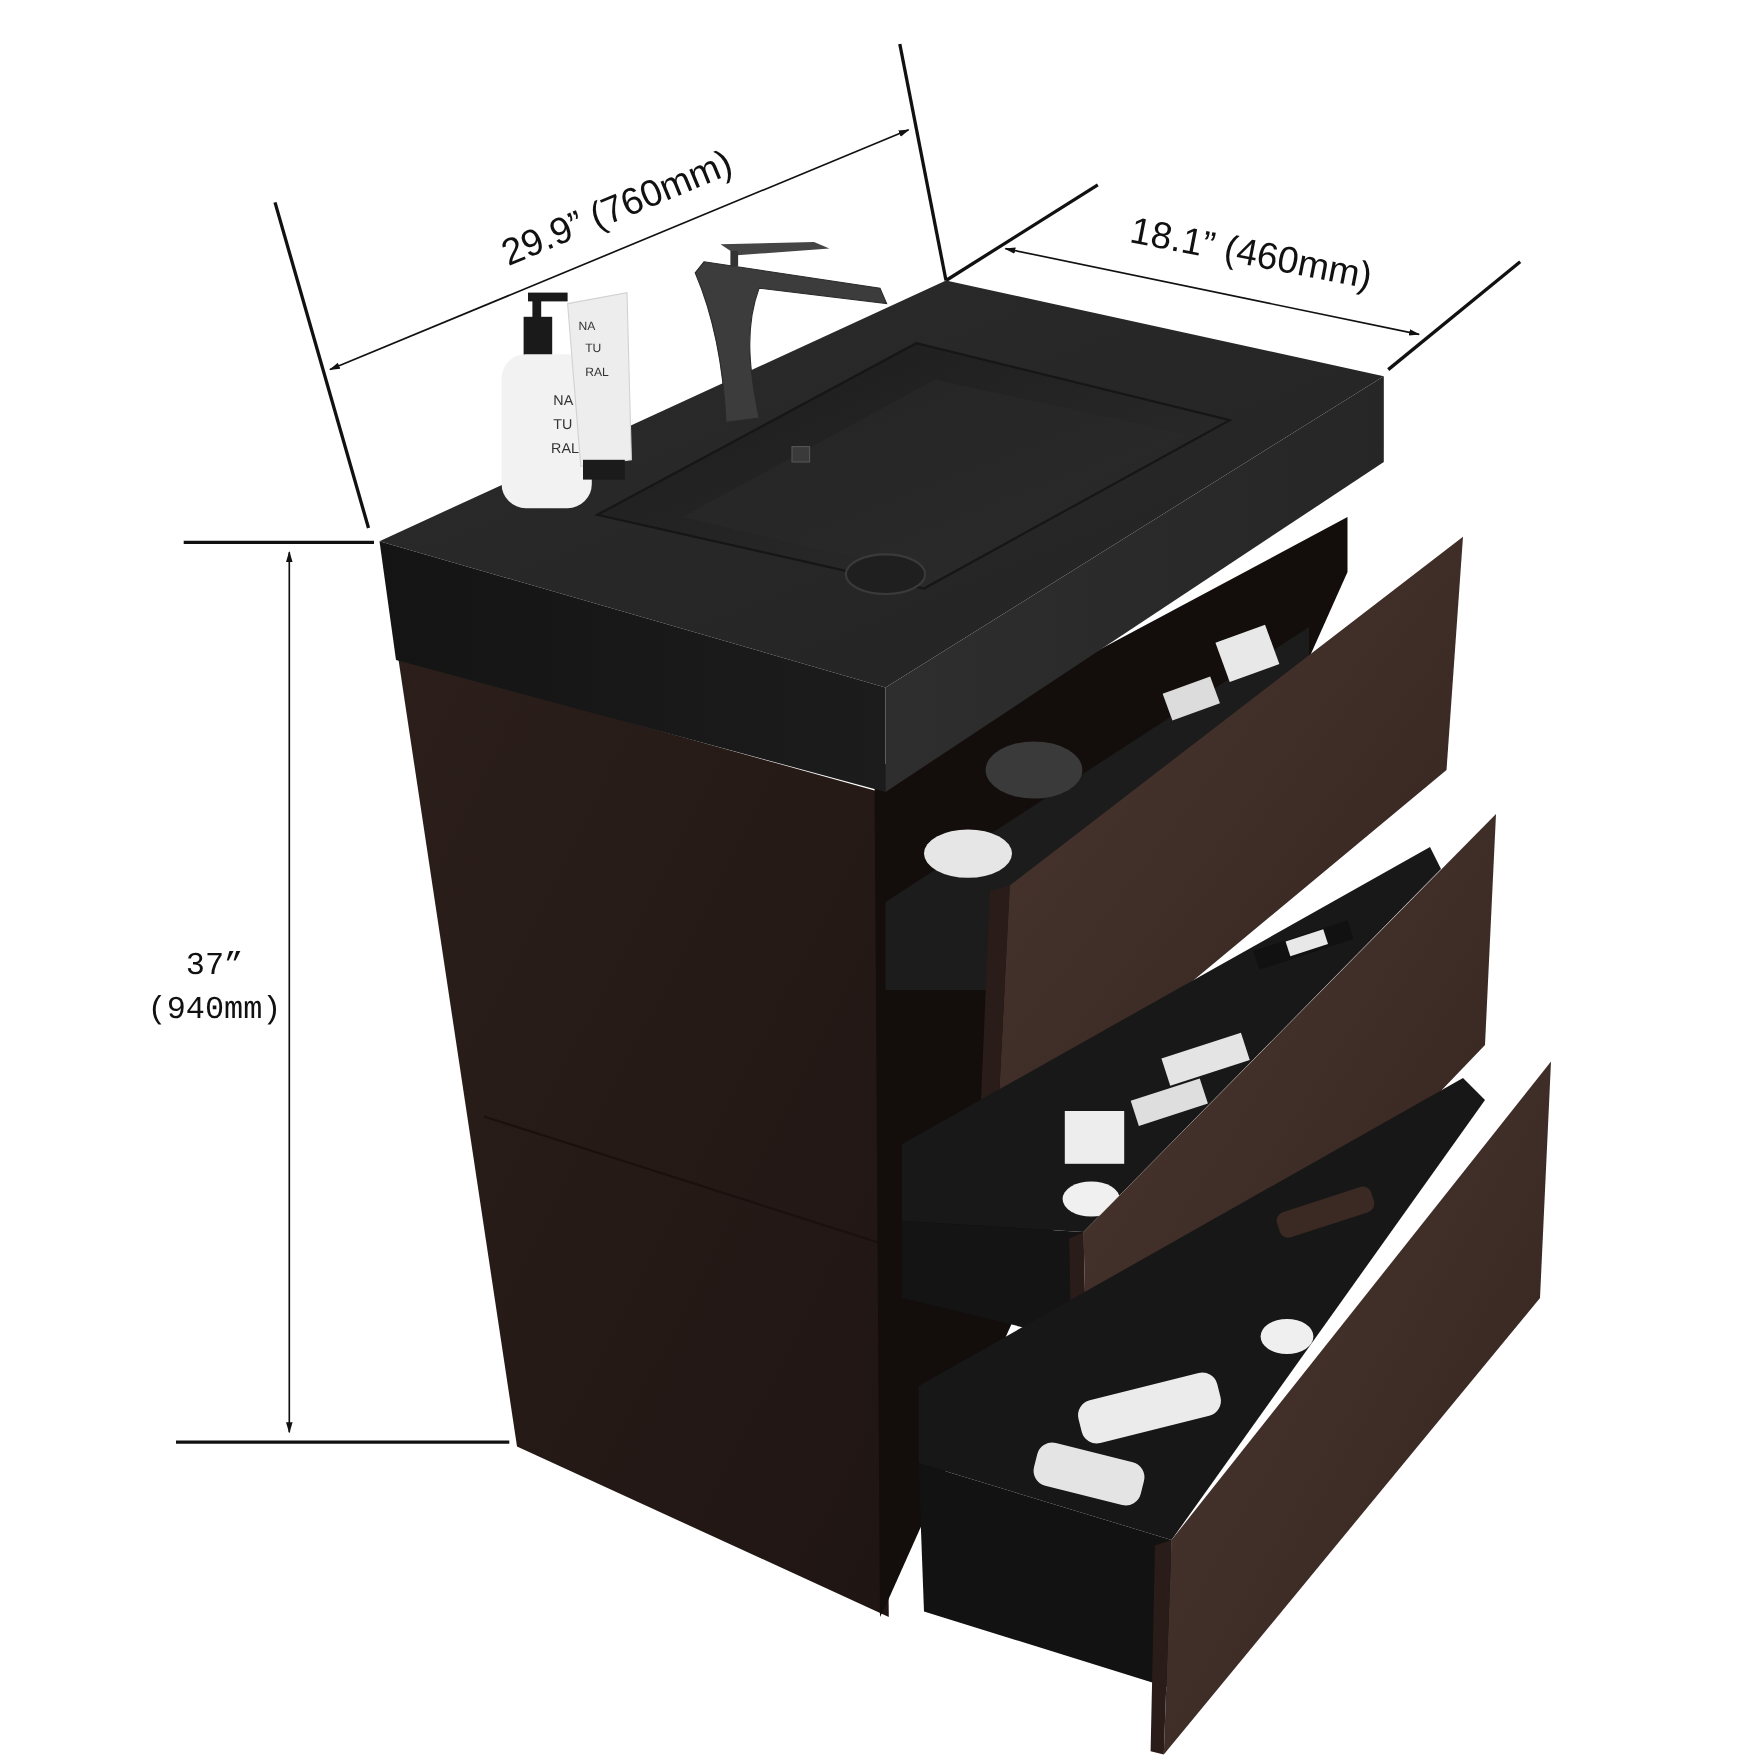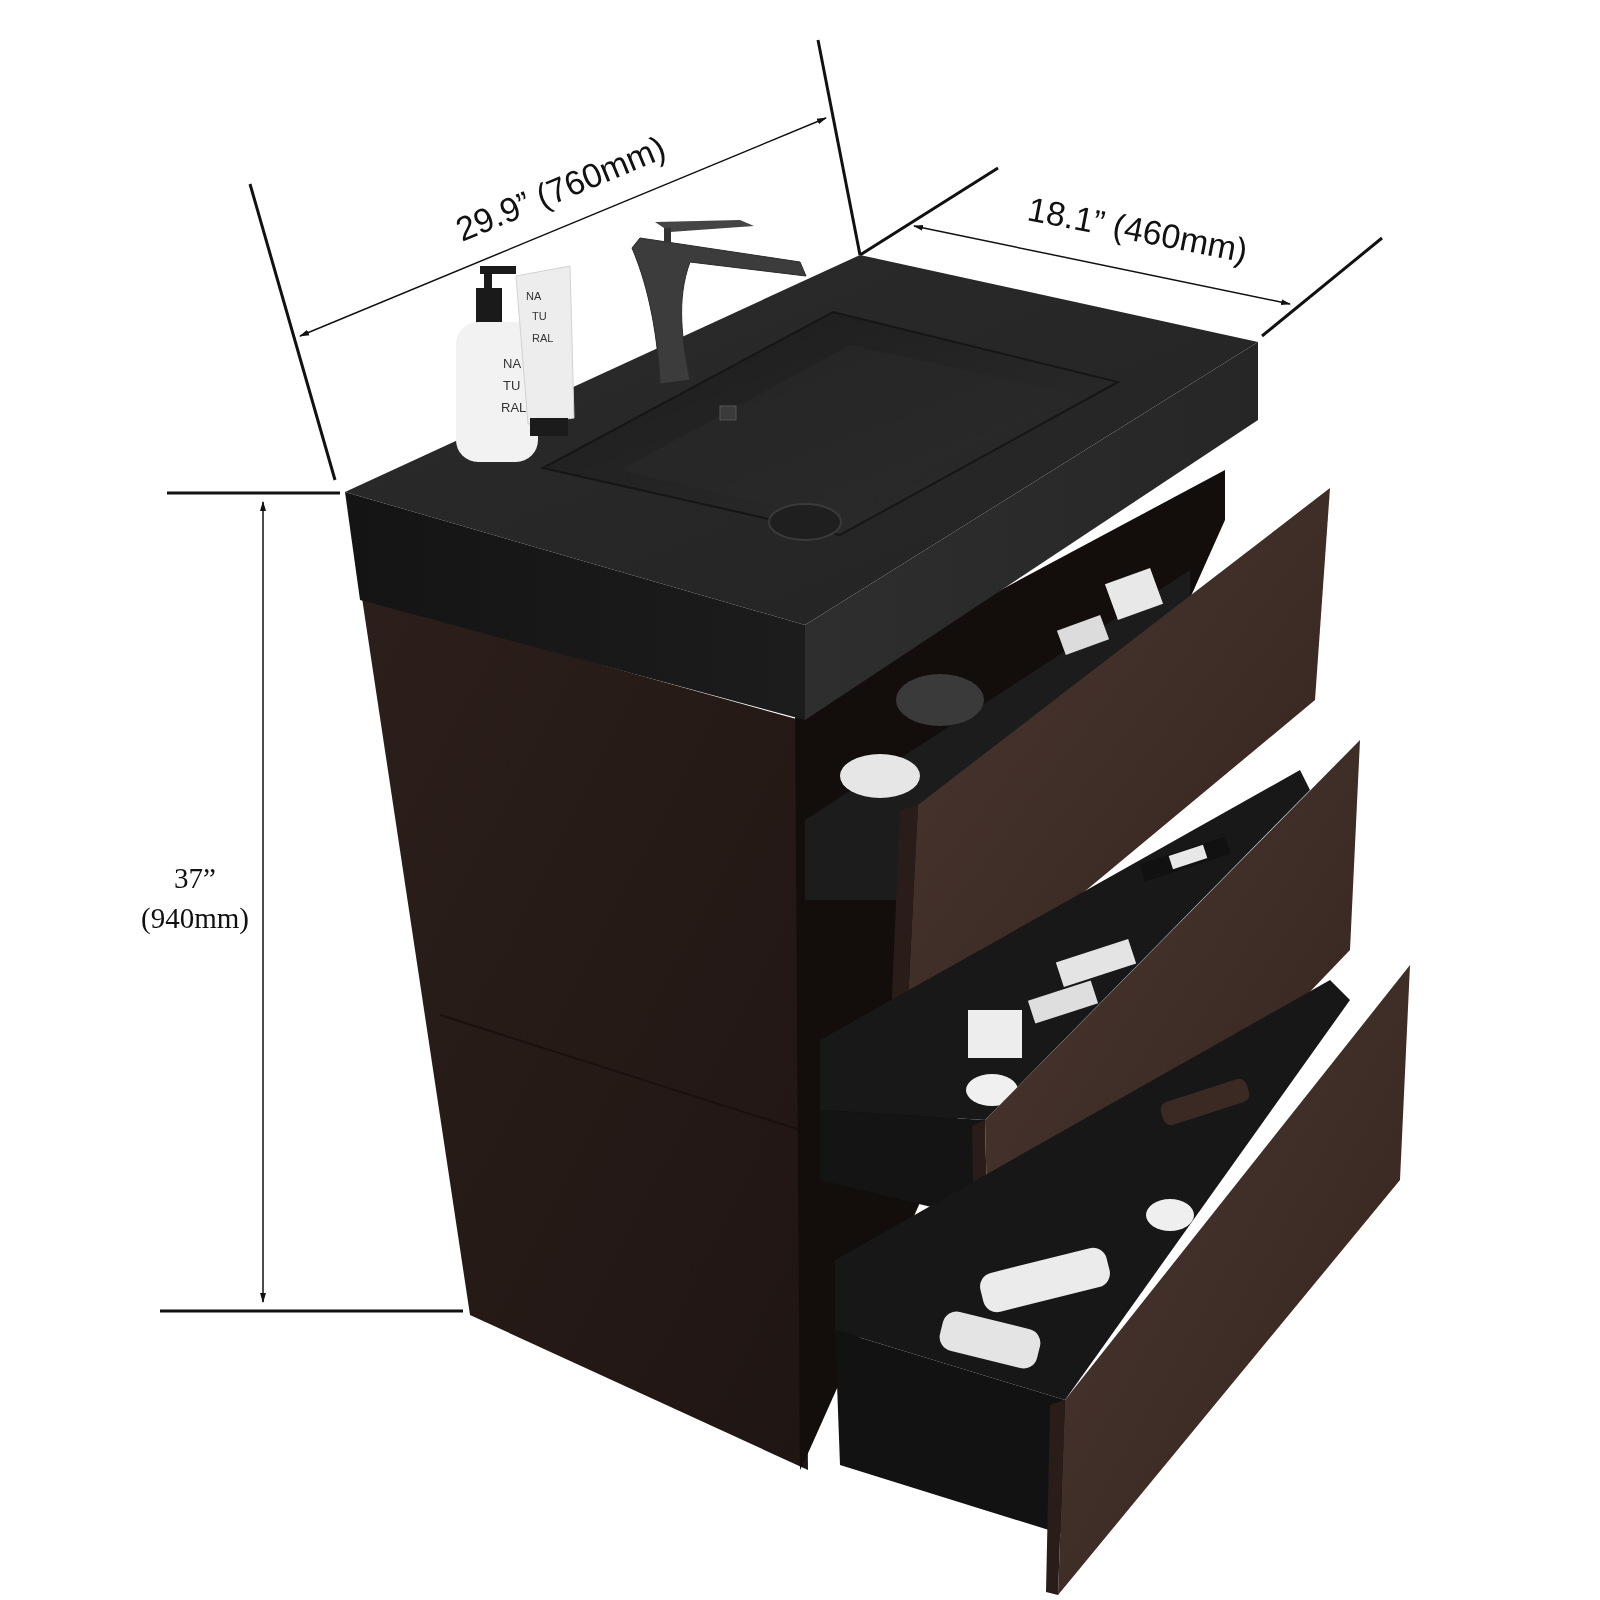--- a/index.html
+++ b/index.html
@@ -1,21 +1,21 @@
 <!DOCTYPE html>
 <html><head>
   <meta charset="utf-8">
   <style>
     html, body { margin: 0; padding: 0; background: #ffffff; }
     body { width: 1600px; height: 1600px; position: relative; overflow: hidden;
            font-family: "Liberation Sans", sans-serif; }
     #stage { position: absolute; left: 0; top: 0; width: 1600px; height: 1600px; }
     .dim-label { font-family: "Liberation Sans", sans-serif; font-size: 34px; fill: #111111; }
     .dim-label-v { position: absolute; left: 110px; top: 858px; width: 170px; text-align: center;
-                   font-family: Liberation Serif, serif; font-size: 29px; line-height: 40px; color: #111111; }
+                   font-family: Liberation Mono, monospace; font-size: 29px; line-height: 40px; color: #111111; }
     .bottle-text { font-family: "Liberation Sans", sans-serif; font-size: 13px; fill: #333; }
     .tube-text { font-family: "Liberation Sans", sans-serif; font-size: 11px; fill: #333; }
   </style>
 </head>
 <body>
 
 <svg id="stage" viewBox="0 0 1600 1600" xmlns="http://www.w3.org/2000/svg">
   <defs>
     <linearGradient id="woodSide" x1="0" y1="0" x2="1" y2="1">
       <stop offset="0" stop-color="#2c1f1b"></stop>

